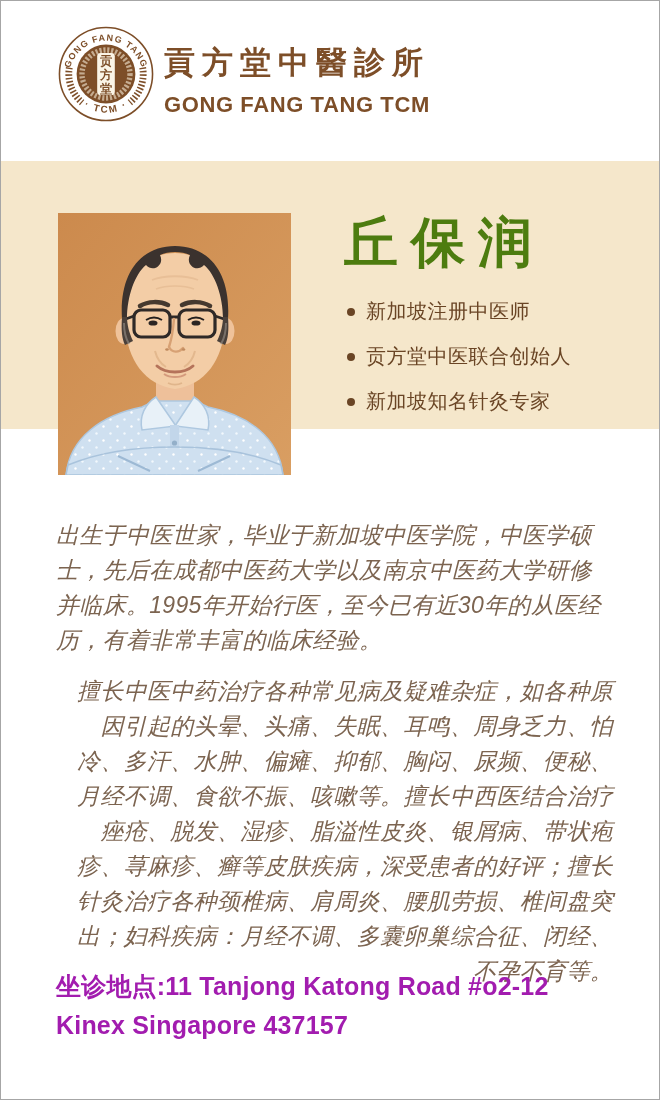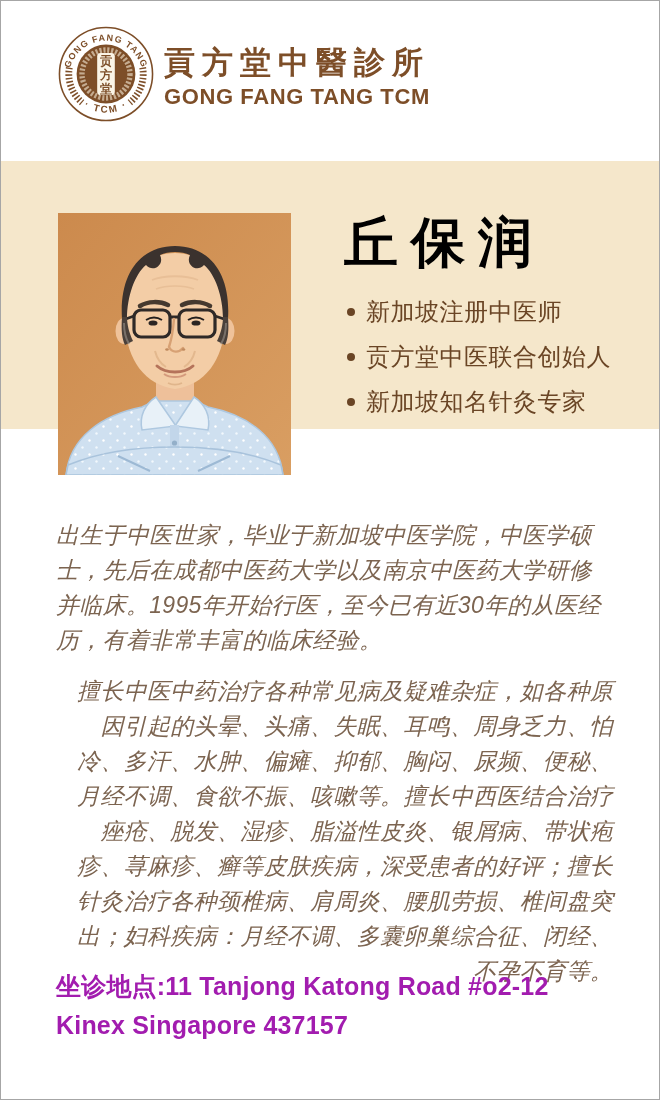--- a/index.html
+++ b/index.html
@@ -6,31 +6,31 @@
   body{width:660px;height:1100px;font-family:"Liberation Sans","DejaVu Sans",sans-serif;}
   .page{position:absolute;top:0;left:0;width:660px;height:1100px;background:#ffffff;
         border:1px solid #a6a6a6;box-sizing:border-box;overflow:hidden;}
 
   
   .logo{position:absolute;left:56px;top:24px;width:98px;height:98px;}
   .title-block{position:absolute;left:163px;top:44px;}
   .title-zh{font-family:Liberation Sans, sans-serif;font-weight:700;
             font-size:31px;letter-spacing:7px;color:#7d4e28;line-height:36px;white-space:nowrap;}
   .title-en{font-weight:700;font-size:22px;letter-spacing:0.6px;color:#7d4e28;
-            line-height:26px;margin-top:3px;white-space:nowrap;}
+            line-height:26px;margin-top:11px;white-space:nowrap;}
 
   
   .card{position:absolute;left:0;top:160px;width:660px;height:268px;background:#f5e7cb;}
   .photo{position:absolute;left:57px;top:212px;width:233px;height:262px;}
   .name{position:absolute;left:343px;top:206px;font-size:54px;font-weight:700;
-        letter-spacing:13px;color:#000000;white-space:nowrap;}
+        letter-spacing:13px;color:#4d7c0f;white-space:nowrap;}
   .creds{position:absolute;left:346px;top:288px;}
   .cred-row{display:flex;align-items:center;height:45px;}
   .dot{width:8px;height:8px;border-radius:50%;background:#6a4525;margin-right:11px;flex:0 0 auto;}
-  .cred-text{font-size:24px;color:#6a4525;font-weight:500;white-space:nowrap;letter-spacing:0.5px;}
+  .cred-text{font-size:20px;color:#6a4525;font-weight:500;white-space:nowrap;letter-spacing:0.5px;}
 
   
   .bio{position:absolute;left:55px;top:517px;width:557px;color:#7c6450;
        font-size:23px;line-height:35px;letter-spacing:0.3px;text-align:left;font-style:italic;}
   .bio p{margin:0;}
   .bio p + p{margin-top:16px;text-align:right;}
 
   
   .address{position:absolute;left:55px;top:966px;width:560px;color:#a21caf;
            font-weight:700;font-size:25px;line-height:39px;letter-spacing:0.2px;}

